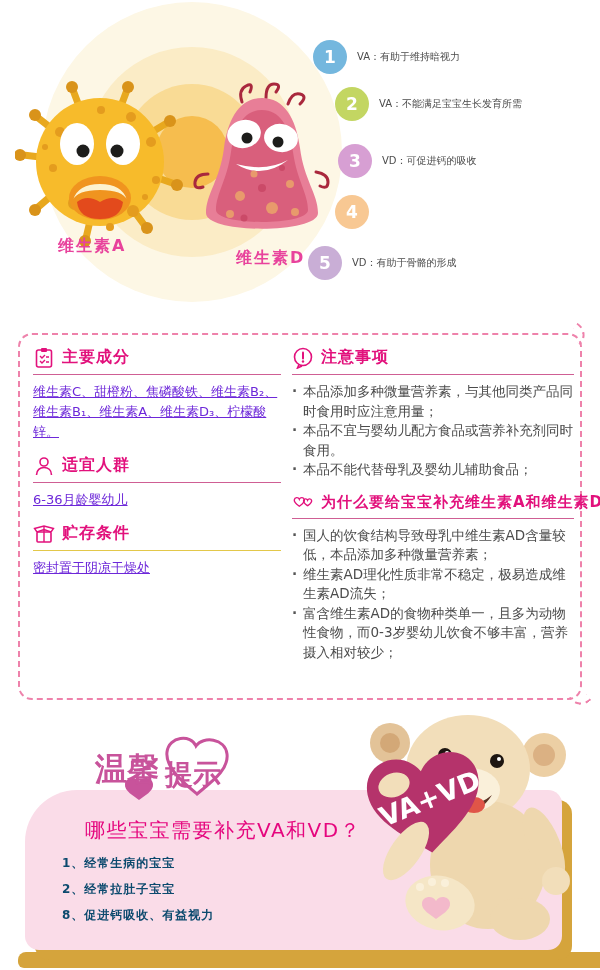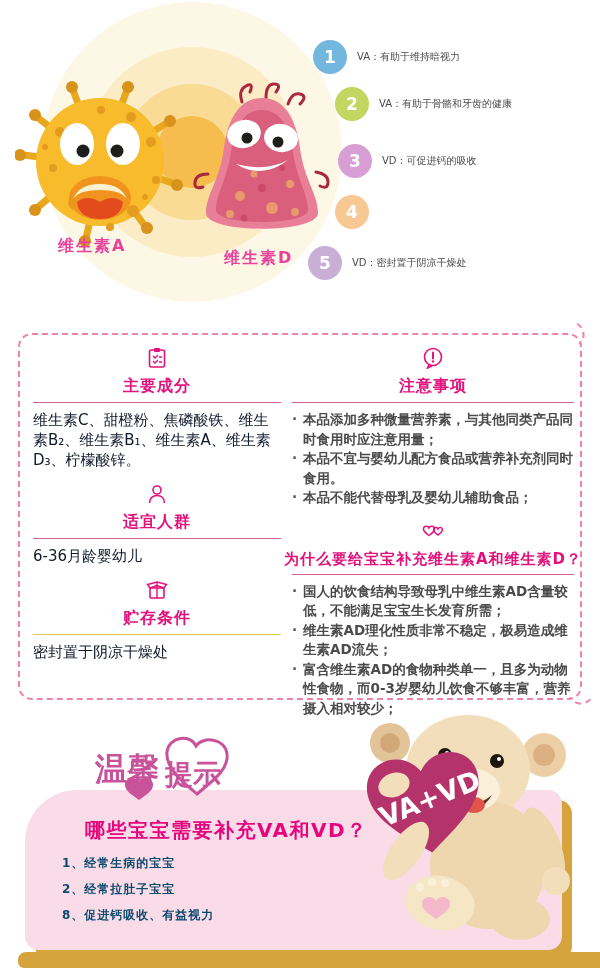--- a/index.html
+++ b/index.html
@@ -10,21 +10,21 @@
   .hero { position:absolute; left:0; top:0; width:600px; height:310px; }
   .halo { position:absolute; border-radius:50%; }
   .halo1 { left:42px; top:2px;  width:300px; height:300px; background:#fdf7e5; }
   .halo2 { left:87px; top:47px; width:210px; height:210px; background:#fbecc6; }
   .halo3 { left:124px;top:84px; width:136px; height:136px; background:#f9db95; }
   .halo4 { left:156px;top:116px;width:72px;  height:72px;  background:#f6bd4e; }
   .mascot-a { position:absolute; left:15px; top:72px; }
   .mascot-d { position:absolute; left:192px; top:76px; }
   .mascot-label { position:absolute; font-size:16px; font-weight:bold; color:#e8429c; letter-spacing:2px; }
   .label-a { left:58px;  top:236px; }
-  .label-d { left:224px; top:248px; }
+  .label-d { left:236px; top:248px; }
 
   .benefit { position:absolute; display:flex; align-items:center; }
   .bnum { width:34px; height:34px; border-radius:50%; color:#fff; font-size:17px; font-weight:bold;
           display:flex; align-items:center; justify-content:center; flex:0 0 34px; }
   .btext { margin-left:10px; font-size:10px; color:#4b4b4b; white-space:nowrap; }
   .benefit:nth-child(1){ left:313px; top:40px; }
   .benefit:nth-child(2){ left:335px; top:87px; }
   .benefit:nth-child(3){ left:338px; top:144px; }
   .benefit:nth-child(4){ left:335px; top:195px; }
   .benefit:nth-child(5){ left:308px; top:246px; }
@@ -33,37 +33,37 @@
   .info-box { position:absolute; left:18px; top:333px; width:564px; height:367px;
               border:2px dashed #ee82ab; border-radius:14px; background:#fff; }
   .curl { position:absolute; width:16px; height:16px; border:2px dashed #ee82ab;
           border-left:none; border-bottom:none; border-radius:0 14px 0 0; }
   .curl-tr { right:-7px; top:-9px; transform:rotate(38deg); }
   .curl-br { right:-8px; bottom:-9px; transform:rotate(140deg); }
   .col { position:absolute; top:12px; }
   .col-left  { left:13px;  width:248px; }
   .col-right { left:272px; width:282px; }
   .sec { margin-bottom:13px; }
-  .sec-head { display:flex; align-items:center; gap:7px; padding-bottom:5px;flex-direction:column; }
+  .sec-head { display:flex; align-items:flex-start; gap:7px; padding-bottom:5px; }
   .sec-title { font-size:16px; font-weight:bold; color:#e2117c; letter-spacing:1px; white-space:nowrap; }
   .rule { height:1px; background:#cf5e94; margin-bottom:7px; }
-  .sec-body { font-size:15px; line-height:20px; color:#0f172a; }
-  .blist { list-style:none;font-weight:bold; }
+  .sec-body { font-size:13px; line-height:20px; color:#6d28d9;text-decoration:underline; }
+  .blist { list-style:none; }
   .blist li { position:relative; padding-left:11px; font-size:13.5px; line-height:19.5px; color:#4b4b4b; }
   .blist li::before { content:"\00B7"; position:absolute; left:0; top:0; font-weight:bold; color:#555; }
   .sec-icon { flex:0 0 22px; }
 
   
   .pink-box { position:absolute; left:25px; top:790px; width:537px; height:160px;
               background:#fadce8; border-radius:52px 14px 14px 14px;
               box-shadow:10px 10px 0 #d5a43c; }
   .gold-bar { position:absolute; left:18px; bottom:2px; width:582px; height:16px;
               background:#d5a43c; border-radius:8px 0 0 6px; }
   .badge { position:absolute; left:93px; top:728px; }
-  .tips-title { position:absolute; left:85px; top:817px; font-size:20px; font-weight:bold;
+  .tips-title { position:absolute; left:85px; top:817px; font-size:20px; font-weight:normal;
                 color:#e5067e; letter-spacing:1.5px; }
   .tips-list { position:absolute; left:62px; top:850px; list-style:none; }
   .tips-list li { font-size:12px; line-height:26px; color:#0c4a6e; font-weight:600; letter-spacing:1px; }
   .bear { position:absolute; left:348px; top:693px; }
 </style>
 </head>
 <body>
 
 <div class="page">
 
@@ -151,32 +151,32 @@
     </svg>
     <div class="mascot-label label-d">维生素D</div>
 
     <div>
       <div class="benefit">
         <div class="bnum" style="background: rgb(116, 183, 222);">1</div>
         <div class="btext">VA：有助于维持暗视力</div>
       </div>
       <div class="benefit">
         <div class="bnum" style="background: rgb(195, 214, 98);">2</div>
-        <div class="btext">VA：有助于骨骼和牙齿的健康</div>
+        <div class="btext">VA：不能满足宝宝生长发育所需</div>
       </div>
       <div class="benefit">
         <div class="bnum" style="background: rgb(215, 159, 211);">3</div>
         <div class="btext">VD：可促进钙的吸收</div>
       </div>
       <div class="benefit">
         <div class="bnum" style="background: rgb(248, 200, 147);">4</div>
       </div>
       <div class="benefit">
         <div class="bnum" style="background: rgb(201, 174, 214);">5</div>
-        <div class="btext">VD：密封置于阴凉干燥处</div>
+        <div class="btext">VD：有助于骨骼的形成</div>
       </div>
     </div>
   </div>
 
   <div class="info-box">
     <div class="curl curl-tr"></div>
     <div class="curl curl-br"></div>
 
     <div class="col col-left">
       <div class="sec">
@@ -240,21 +240,21 @@
       <div class="sec">
         <div class="sec-head">
           <svg class="sec-icon" width="24" height="20" viewBox="0 0 24 20">
             <path d="M8 6 C7 3.5 3 3.5 2.5 6.5 C2 9.5 6 12 8 13.5 C10 12 14 9.5 13.5 6.5 C13 3.5 9 3.5 8 6 Z" fill="none" stroke="#e2117c" stroke-width="1.5"></path>
             <path d="M17 7 C16.2 5 13 5 12.6 7.4 C12.2 9.8 15.4 11.8 17 13 C18.6 11.8 21.8 9.8 21.4 7.4 C21 5 17.8 5 17 7 Z" fill="none" stroke="#e2117c" stroke-width="1.5"></path>
           </svg>
           <span class="sec-title" style="font-size:15px;">为什么要给宝宝补充维生素A和维生素D？</span>
         </div>
         <div class="rule"></div>
         <ul class="blist">
-          <li>国人的饮食结构导致母乳中维生素AD含量较低，不能满足宝宝生长发育所需；</li>
+          <li>国人的饮食结构导致母乳中维生素AD含量较低，本品添加多种微量营养素；</li>
           <li>维生素AD理化性质非常不稳定，极易造成维生素AD流失；</li>
           <li>富含维生素AD的食物种类单一，且多为动物性食物，而0-3岁婴幼儿饮食不够丰富，营养摄入相对较少；</li>
         </ul>
       </div>
     </div>
   </div>
 
   <div class="gold-bar"></div>
   <div class="pink-box"></div>
 

